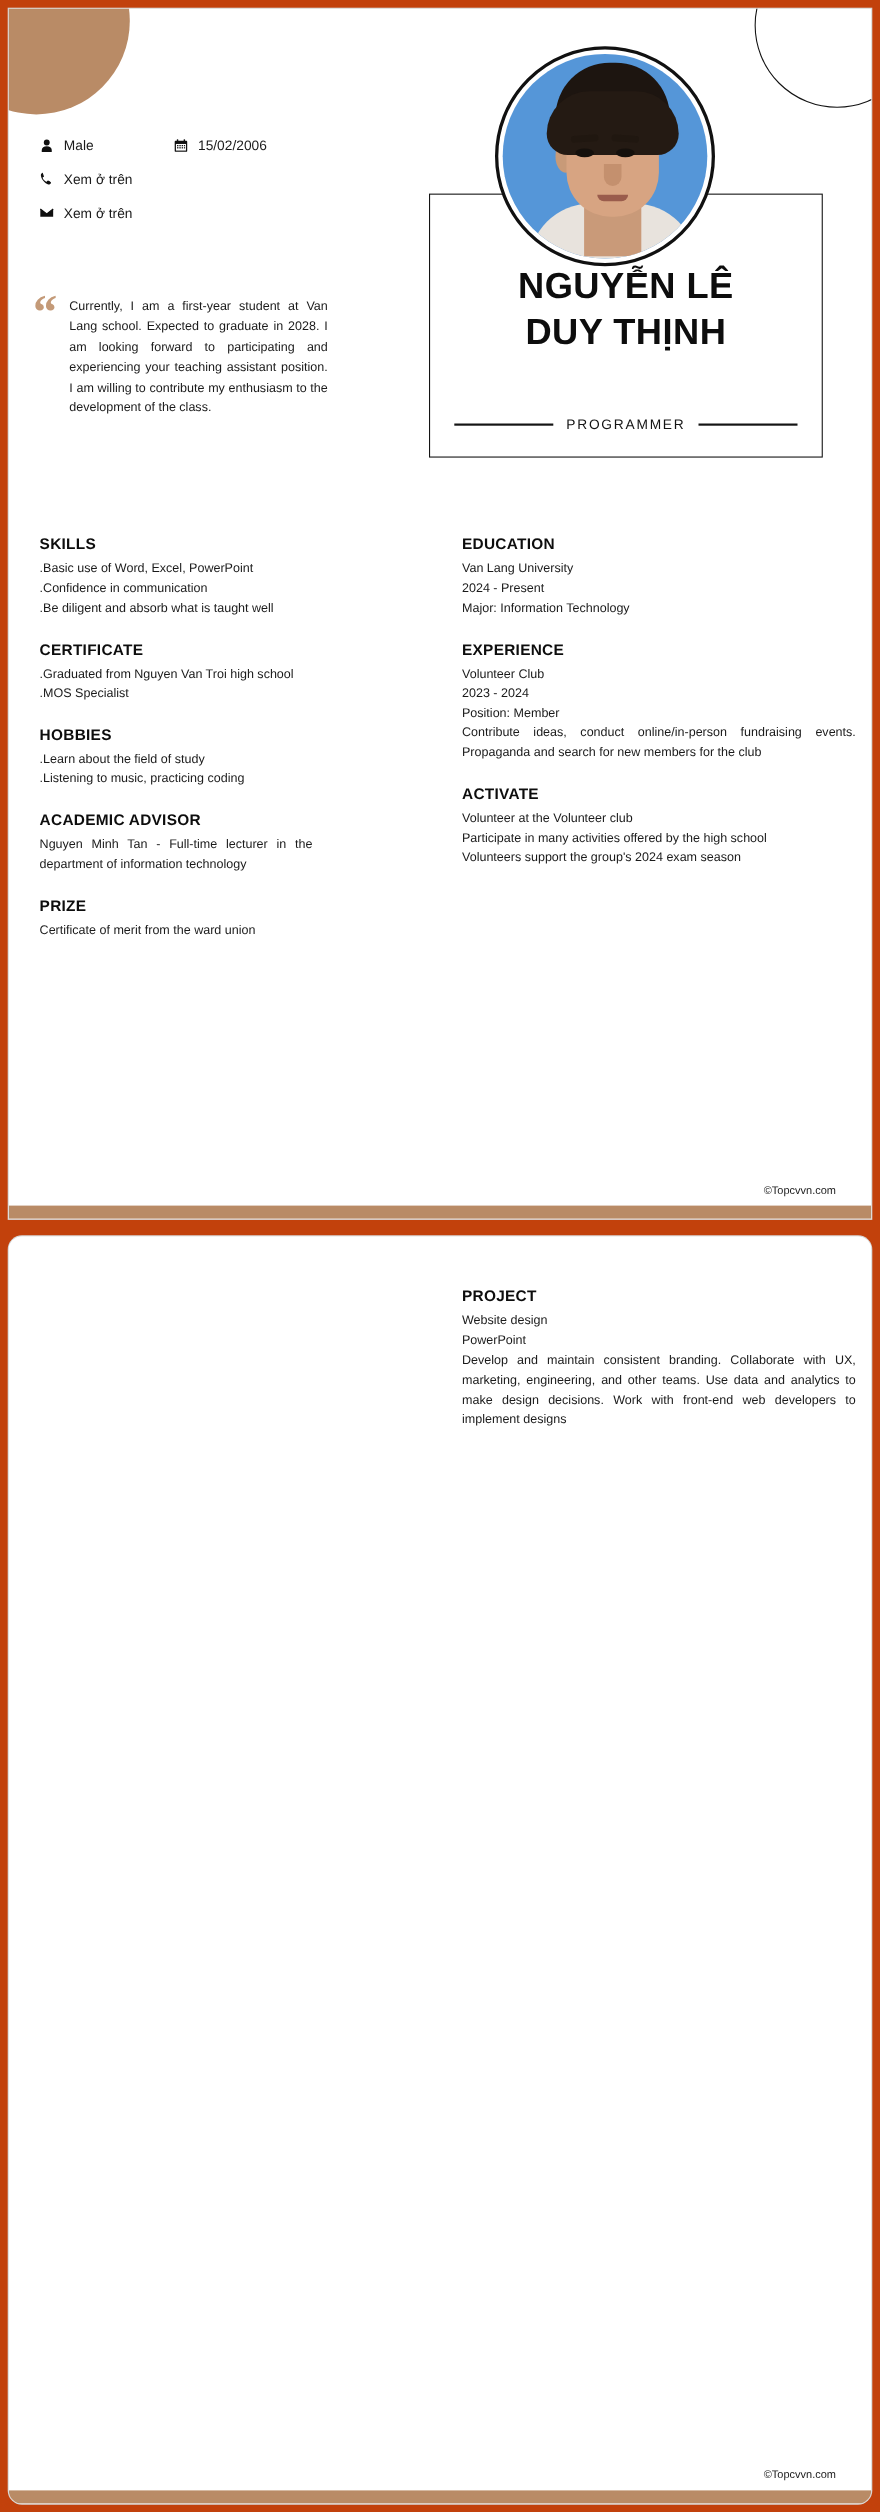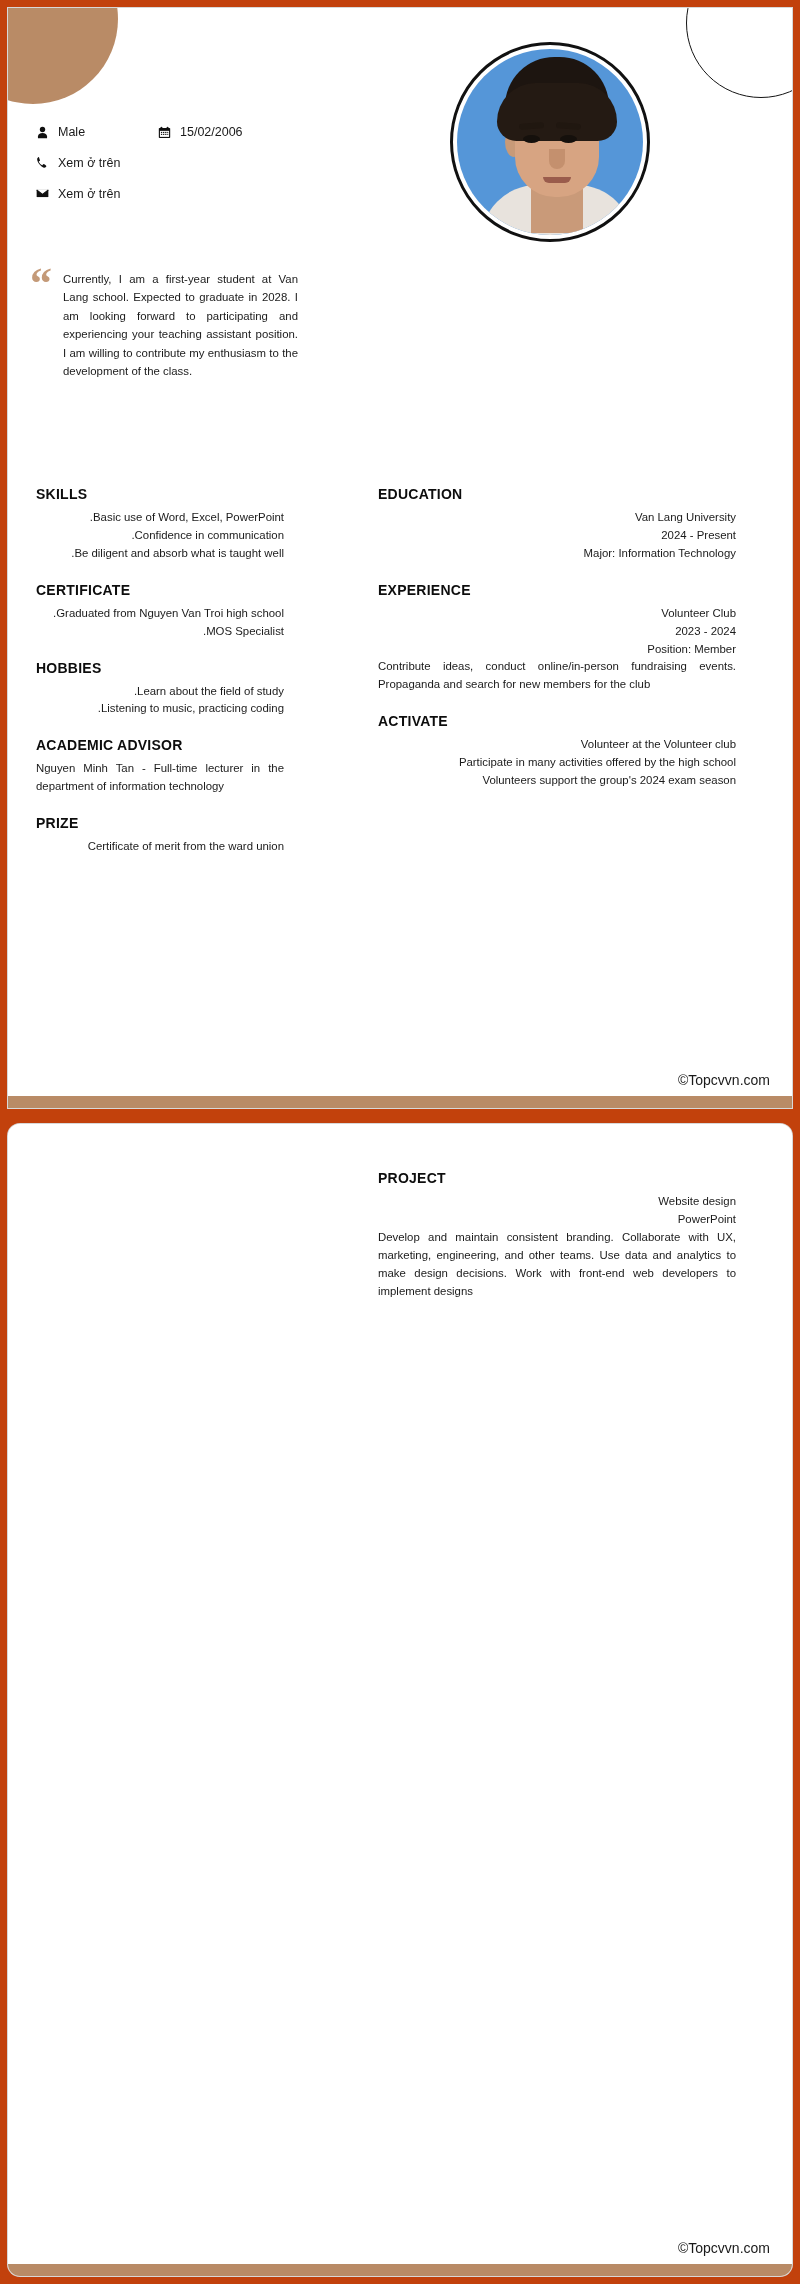--- a/index.html
+++ b/index.html
@@ -268,45 +268,44 @@
   .columns {
     position: absolute;
     left: 0; top: 478px;
     width: 100%;
   }
   .col {
     position: absolute;
     top: 0;
   }
   .col-left { left: 28px; width: 248px; }
-  .col-right { left: 370px; width: 358px; }
+  .col-right { left: 412px; width: 358px; }
 
   .sec { margin-bottom: 19px; }
   .sec:last-child { margin-bottom: 0; }
   .sec-title {
     font-size: 14px;
     font-weight: 700;
     letter-spacing: 0.25px;
     color: #0d0d0d;
     margin-bottom: 7px;
   }
   .sec-line {
     font-size: 11.4px;
     line-height: 1.57;
     color: #1a1a1a;
-    text-align: right;
   }
   .sec-line.justify { text-align: justify; }
 
   
   .footer {
     position: absolute;
-    right: 22px;
+    right: 32px;
     bottom: 8px;
-    font-size: 14px;
+    font-size: 10px;
     color: #1a1a1a;
   }
 
   
   .p2-columns {
     position: absolute;
     left: 0; top: 46px;
     width: 100%;
   }
 </style>
@@ -377,20 +376,31 @@
           </div>
 
 
         </div>
 
         <div class="quote-block">
           <span class="quote-mark">“</span>
           <div class="quote-text">Currently, I am a first-year student at Van Lang school. Expected to graduate in 2028. I am looking forward to participating and experiencing your teaching assistant position. I am willing to contribute my enthusiasm to the development of the class.</div>
         </div>
 
+        <div class="name-card">
+          <div class="name-lines">
+            <div>NGUYỄN LÊ</div>
+            <div>DUY THỊNH</div>
+          </div>
+          <div class="role-wrap">
+            <span class="role-rule"></span>
+            <span class="role-text">PROGRAMMER</span>
+            <span class="role-rule"></span>
+          </div>
+        </div>
 
         <div class="avatar">
           <div class="avatar-inner">
             <div class="av-shoulders"></div>
             <div class="av-neck"></div>
             <div class="av-ear-l"></div>
             <div class="av-ear-r"></div>
             <div class="av-face"></div>
             <div class="av-hair"></div>
             <div class="av-hair2"></div>

